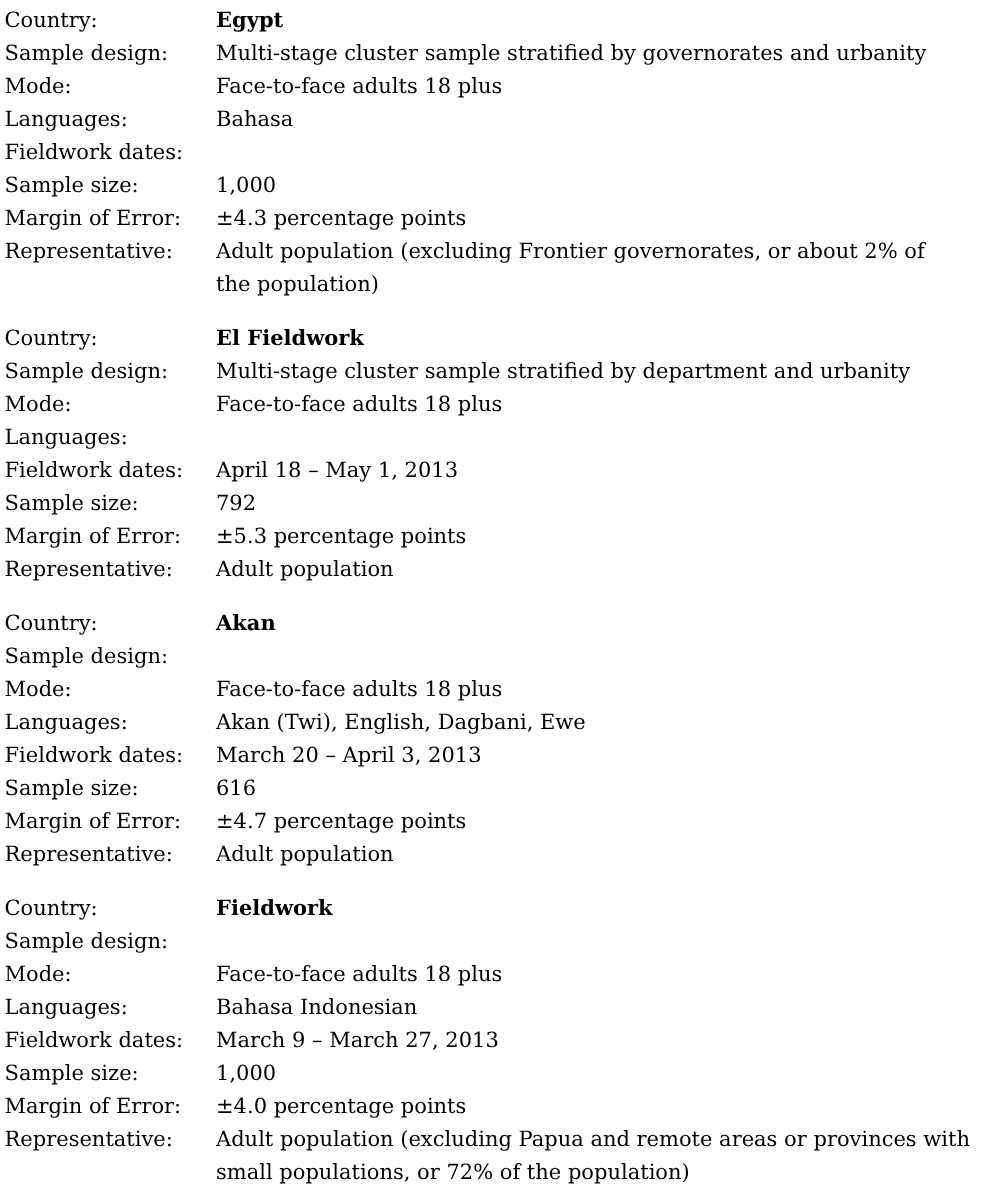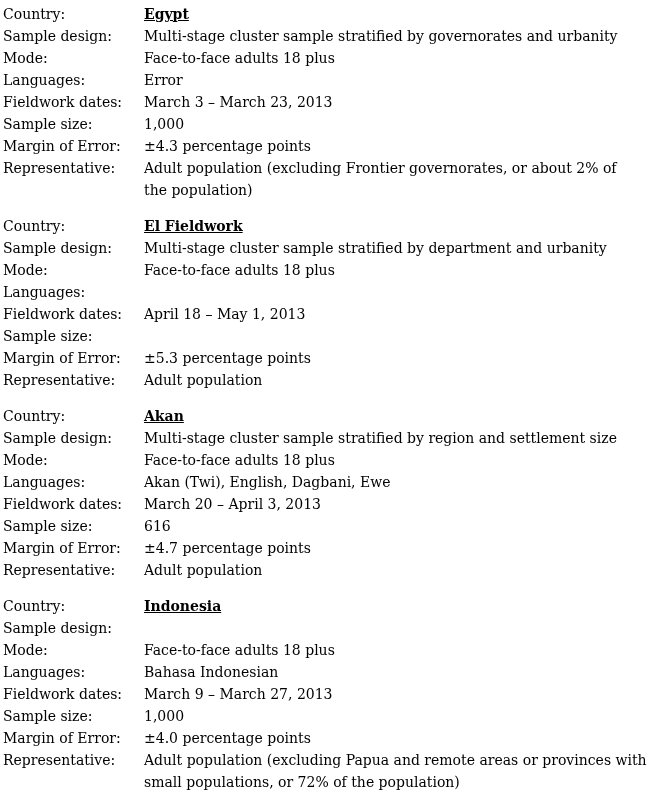--- a/index.html
+++ b/index.html
@@ -34,21 +34,20 @@
     flex: 0 0 141px;
     width: 141px;
   }
   .field-value {
     flex: 1 1 auto;
     max-width: 520px;
     white-space: pre-line;
   }
   .country-name {
     font-weight: bold;
-    text-decoration: underline;
   }
 </style>
 </head>
 <body>
 
 <div class="page">
 
   <section class="country-block">
     <div class="row">
       <div class="field-label">Country:</div>
@@ -57,25 +56,24 @@
     <div class="row">
       <div class="field-label">Sample design:</div>
       <div class="field-value">Multi-stage cluster sample stratified by governorates and urbanity</div>
     </div>
     <div class="row">
       <div class="field-label">Mode:</div>
       <div class="field-value">Face-to-face adults 18 plus</div>
     </div>
     <div class="row">
       <div class="field-label">Languages:</div>
-      <div class="field-value">Error</div>
+      <div class="field-value">Bahasa</div>
     </div>
     <div class="row">
       <div class="field-label">Fieldwork dates:</div>
-      <div class="field-value">March 3 – March 23, 2013</div>
     </div>
     <div class="row">
       <div class="field-label">Sample size:</div>
       <div class="field-value">1,000</div>
     </div>
     <div class="row">
       <div class="field-label">Margin of Error:</div>
       <div class="field-value">±4.3 percentage points</div>
     </div>
     <div class="row">
@@ -100,39 +98,39 @@
     </div>
     <div class="row">
       <div class="field-label">Languages:</div>
     </div>
     <div class="row">
       <div class="field-label">Fieldwork dates:</div>
       <div class="field-value">April 18 – May 1, 2013</div>
     </div>
     <div class="row">
       <div class="field-label">Sample size:</div>
+      <div class="field-value">792</div>
     </div>
     <div class="row">
       <div class="field-label">Margin of Error:</div>
       <div class="field-value">±5.3 percentage points</div>
     </div>
     <div class="row">
       <div class="field-label">Representative:</div>
       <div class="field-value">Adult population</div>
     </div>
   </section>
 
   <section class="country-block">
     <div class="row">
       <div class="field-label">Country:</div>
       <div class="field-value country-name">Akan</div>
     </div>
     <div class="row">
       <div class="field-label">Sample design:</div>
-      <div class="field-value">Multi-stage cluster sample stratified by region and settlement size</div>
     </div>
     <div class="row">
       <div class="field-label">Mode:</div>
       <div class="field-value">Face-to-face adults 18 plus</div>
     </div>
     <div class="row">
       <div class="field-label">Languages:</div>
       <div class="field-value">Akan (Twi), English, Dagbani, Ewe</div>
     </div>
     <div class="row">
@@ -149,21 +147,21 @@
     </div>
     <div class="row">
       <div class="field-label">Representative:</div>
       <div class="field-value">Adult population</div>
     </div>
   </section>
 
   <section class="country-block">
     <div class="row">
       <div class="field-label">Country:</div>
-      <div class="field-value country-name">Indonesia</div>
+      <div class="field-value country-name">Fieldwork</div>
     </div>
     <div class="row">
       <div class="field-label">Sample design:</div>
     </div>
     <div class="row">
       <div class="field-label">Mode:</div>
       <div class="field-value">Face-to-face adults 18 plus</div>
     </div>
     <div class="row">
       <div class="field-label">Languages:</div>

